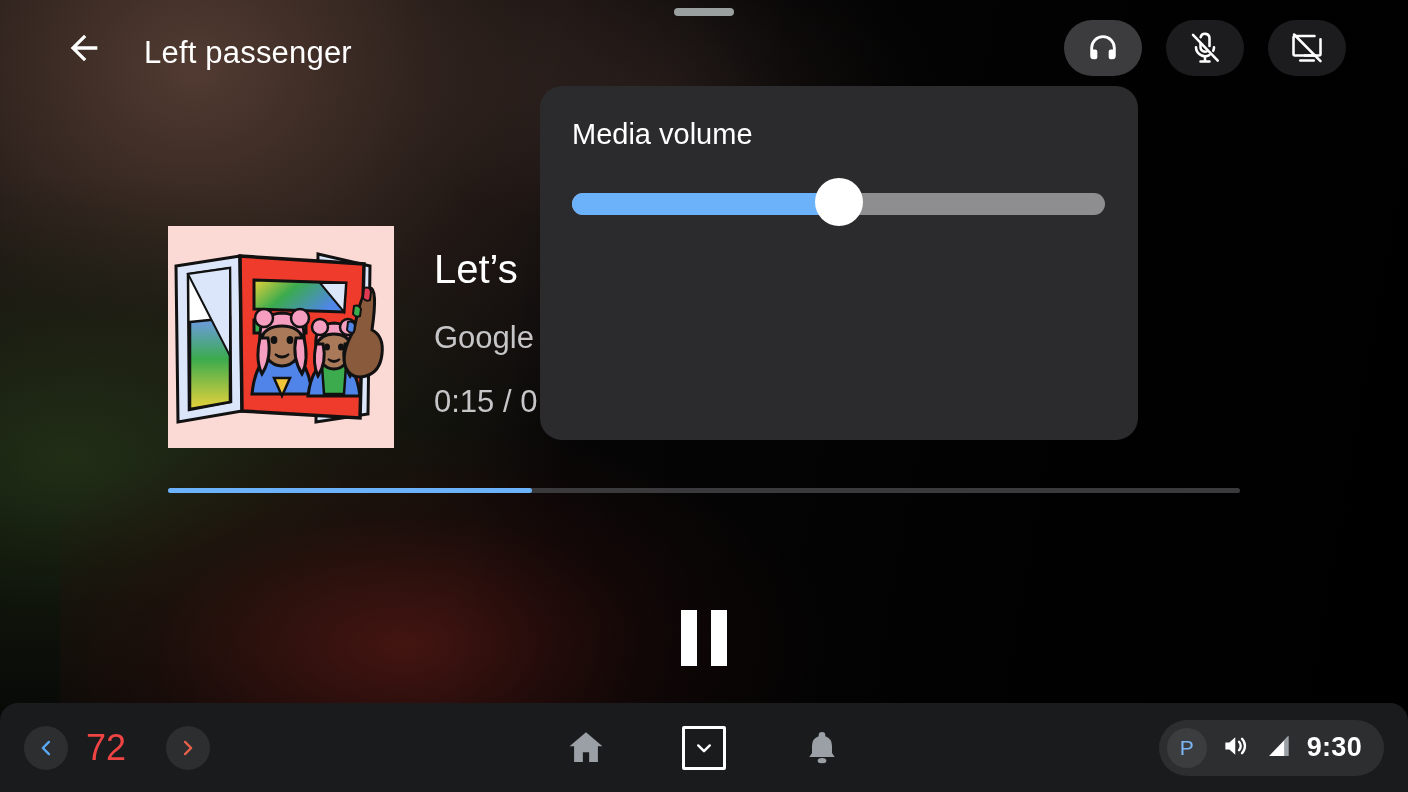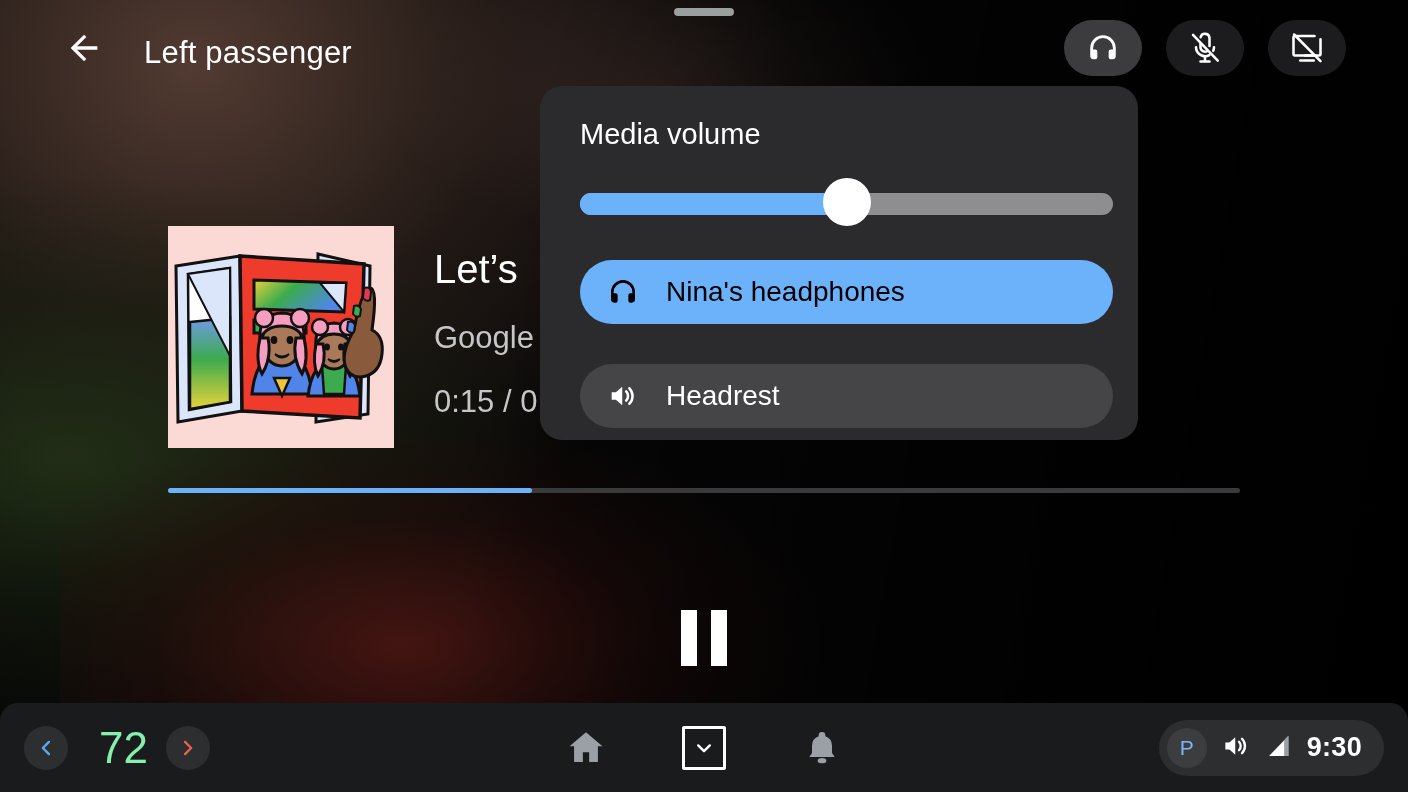--- a/index.html
+++ b/index.html
@@ -160,21 +160,21 @@
     background: #ffffff;
   }
 
   
   .vol-panel {
     position: absolute; left: 540px; top: 86px;
     width: 598px; height: 354px;
     background: #2b2b2d;
     border-radius: 22px;
     z-index: 25;
-    padding: 30px 40px;
+    padding: 30px 32px;
   }
   .vol-label {
     color: #ffffff;
     font-size: 29px;
     font-weight: 400;
     line-height: 36px;
   }
   .slider-wrap {
     position: relative;
     margin-top: 38px;
@@ -240,27 +240,27 @@
     gap: 0;
   }
   .temp-btn {
     width: 44px; height: 44px;
     border-radius: 22px;
     background: #2d2e30;
     display: flex; align-items: center; justify-content: center;
     cursor: pointer;
   }
   .temp-value {
-    color: #86efac;
-    font-size: 44px;
+    color: #ef4444;
+    font-size: 36px;
     font-weight: 400;
     line-height: 48px;
     margin: 0 18px;
     min-width: 62px;
-    text-align: right;
+    text-align: left;
   }
   .nav-group {
     position: absolute; left: 50%;
     transform: translateX(-50%);
     display: flex; align-items: center;
     gap: 70px;
   }
   .nav-btn {
     width: 52px; height: 52px;
     display: flex; align-items: center; justify-content: center;
@@ -438,43 +438,20 @@
   <div class="vol-panel">
 
     <div class="vol-label">Media volume</div>
 
     <div class="slider-wrap">
       <div class="slider-track"></div>
       <div class="slider-fill" id="slider-fill" style="width: 266.5px;"></div>
       <div class="slider-thumb" id="slider-thumb" style="left: 266.5px;"></div>
     </div>
 
-    <div class="dev-list">
-
-      <div class="dev-row selected">
-        <span class="dev-icon">
-          <svg width="32" height="32" viewBox="0 0 24 24">
-            <path d="M12 3a9 9 0 0 0-9 9v5.5A2.5 2.5 0 0 0 5.5 20h1A1.5 1.5 0 0 0 8 18.5v-4A1.5 1.5 0 0 0 6.5 13H5v-1a7 7 0 0 1 14 0v1h-1.5A1.5 1.5 0 0 0 16 14.5v4A1.5 1.5 0 0 0 17.5 20h1a2.5 2.5 0 0 0 2.5-2.5V12a9 9 0 0 0-9-9z" fill="#000000"></path>
-          </svg>
-        </span>
-        <span class="dev-name">Nina's headphones</span>
-      </div>
-
-      <div class="dev-row unselected">
-        <span class="dev-icon">
-          <svg width="32" height="32" viewBox="0 0 24 24">
-            <path d="M3.5 9.2h3.2L11.4 5v14L6.7 14.8H3.5z" fill="#ffffff"></path>
-            <path d="M14.4 8.6a4.9 4.9 0 0 1 0 6.8" fill="none" stroke="#ffffff" stroke-width="1.9" stroke-linecap="round"></path>
-            <path d="M16.8 6.2a8.3 8.3 0 0 1 0 11.6" fill="none" stroke="#ffffff" stroke-width="1.9" stroke-linecap="round"></path>
-          </svg>
-        </span>
-        <span class="dev-name">Headrest</span>
-      </div>
-
-    </div>
   </div>
 
   <div class="sysbar">
 
     <div class="temp-group">
       <div class="temp-btn">
         <svg width="22" height="22" viewBox="0 0 24 24">
           <path d="M15.2 5.4 8.6 12l6.6 6.6" fill="none" stroke="#5aa9f5" stroke-width="2.6" stroke-linecap="round" stroke-linejoin="round"></path>
         </svg>
       </div>

